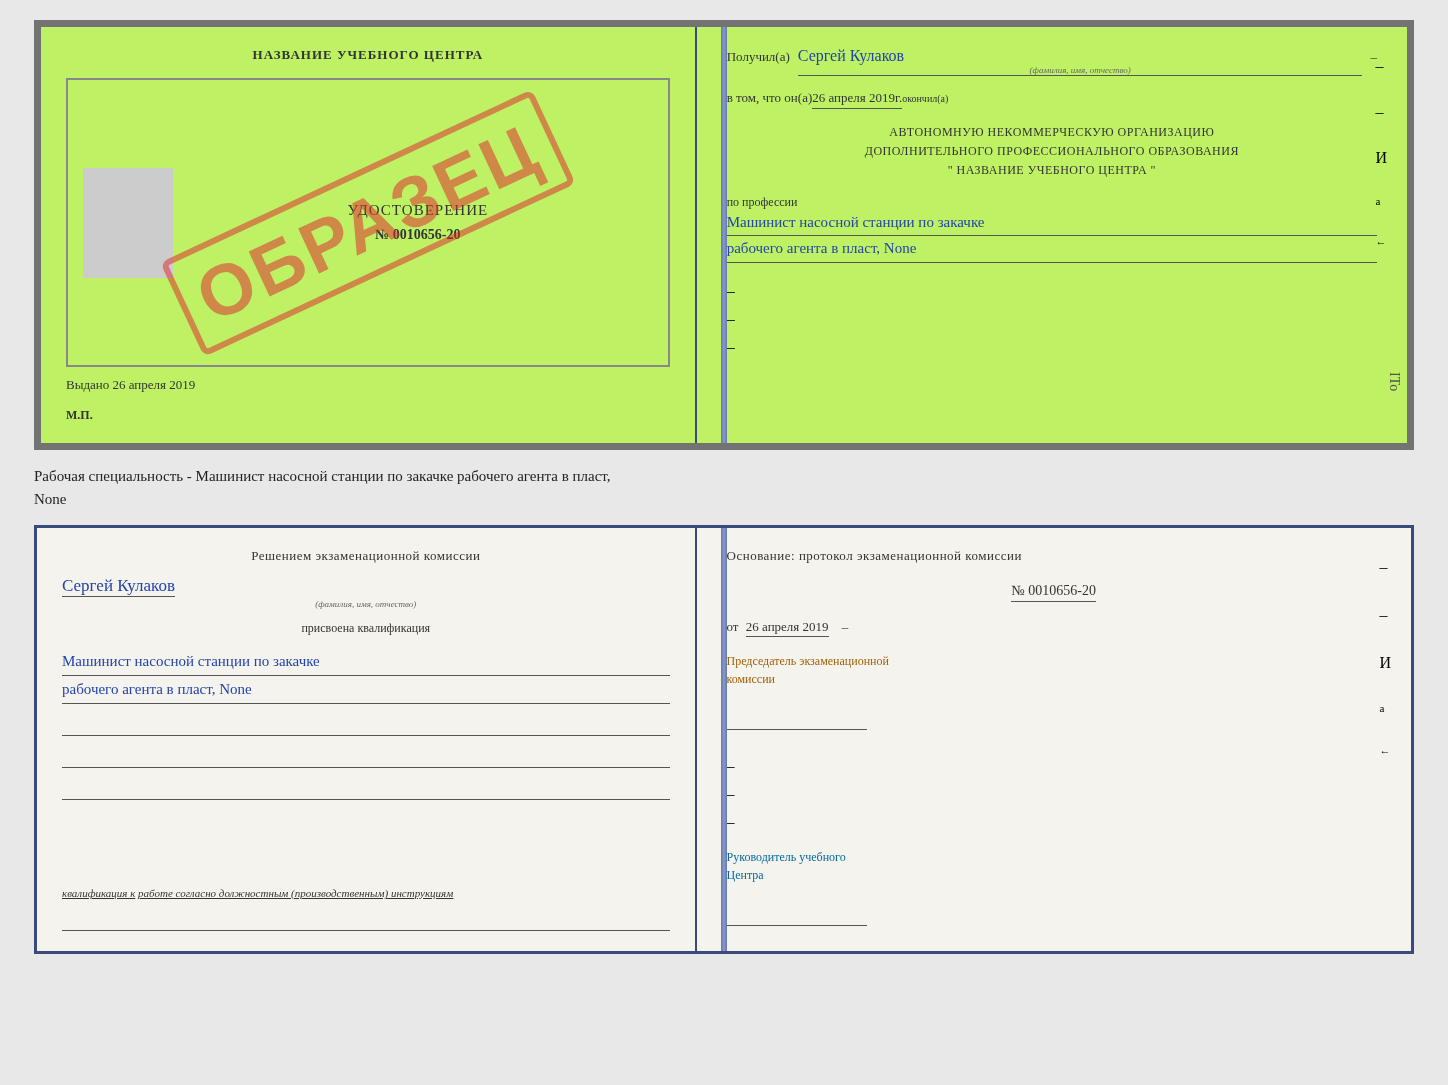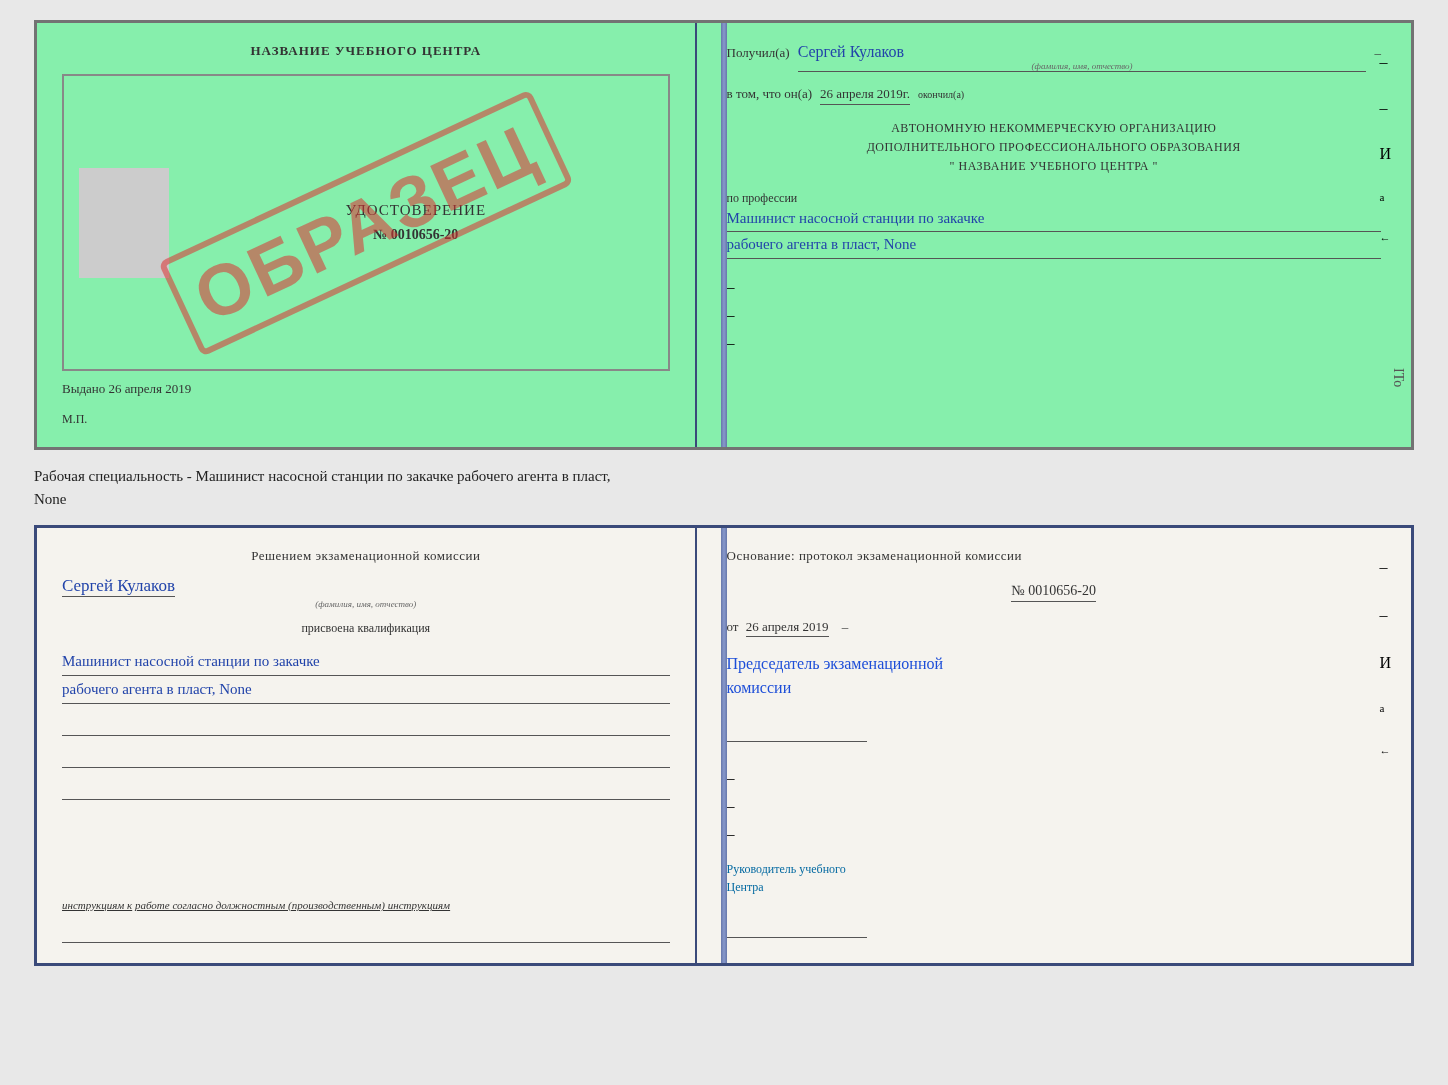--- a/index.html
+++ b/index.html
@@ -19,22 +19,22 @@
       width: 1380px;
       display: flex;
       flex-direction: column;
       gap: 10px;
     }
 
     
     .cert-spread {
       display: flex;
       width: 100%;
-      border: 3px solid #737373;
-      background: #86efac;
+      border: 7px solid #737373;
+      background: #bef264;
       min-height: 430px;
       position: relative;
     }
 
     .cert-left {
       width: 48%;
       border-right: 2px solid #3a4a7a;
       padding: 20px 25px;
       position: relative;
       display: flex;
@@ -123,20 +123,21 @@
     .cert-vydano {
       font-size: 13px;
       color: #333;
       margin-top: auto;
     }
 
     .cert-mp {
       font-size: 12px;
       color: #333;
       margin-top: 5px;
+      font-weight: bold;
     }
 
     
     .cert-poluchil-row {
       display: flex;
       align-items: baseline;
       gap: 8px;
       font-size: 13px;
       color: #333;
     }
@@ -152,21 +153,21 @@
     .cert-handwritten-sm {
       font-size: 10px;
       color: #666;
       font-family: 'Times New Roman', serif;
       font-style: italic;
     }
 
     .cert-date-row {
       display: flex;
       align-items: baseline;
-      gap: 8px;
+      gap: 0;
       font-size: 13px;
       color: #333;
       text-align: right;
     }
 
     .cert-date-value {
       font-family: 'Segoe Script', 'Comic Sans MS', cursive;
       font-size: 13px;
       color: #333;
       border-bottom: 1px solid #555;
@@ -301,22 +302,22 @@
       display: inline-block;
       padding-bottom: 2px;
     }
 
     .inner-date-row {
       font-size: 13px;
       color: #333;
     }
 
     .inner-predsedatel {
-      font-size: 16px;
-      color: #1d4ed8;
+      font-size: 12px;
+      color: #a16207;
       line-height: 1.5;
     }
 
     .inner-sign-line {
       border-bottom: 1px solid #555;
       width: 140px;
       height: 20px;
       margin: 5px 0;
     }
 
@@ -448,21 +449,21 @@
       <div>
         <span class="inner-profession-hw">Машинист насосной станции по закачке</span>
         <span class="inner-profession-hw">рабочего агента в пласт, None</span>
       </div>
 
       <div class="inner-blank-line"></div>
       <div class="inner-blank-line"></div>
       <div class="inner-blank-line"></div>
 
       <div class="inner-dopuskaetsya">
-        <span>инструкциям к</span>
+        <span>квалификация к</span>
         <span>
           <span style="font-style:italic; text-decoration:underline;">работе согласно должностным (производственным) инструкциям</span>
         </span>
       </div>
 
       <div class="inner-blank-line"></div>
     </div>
 
     <div class="inner-right">
 

